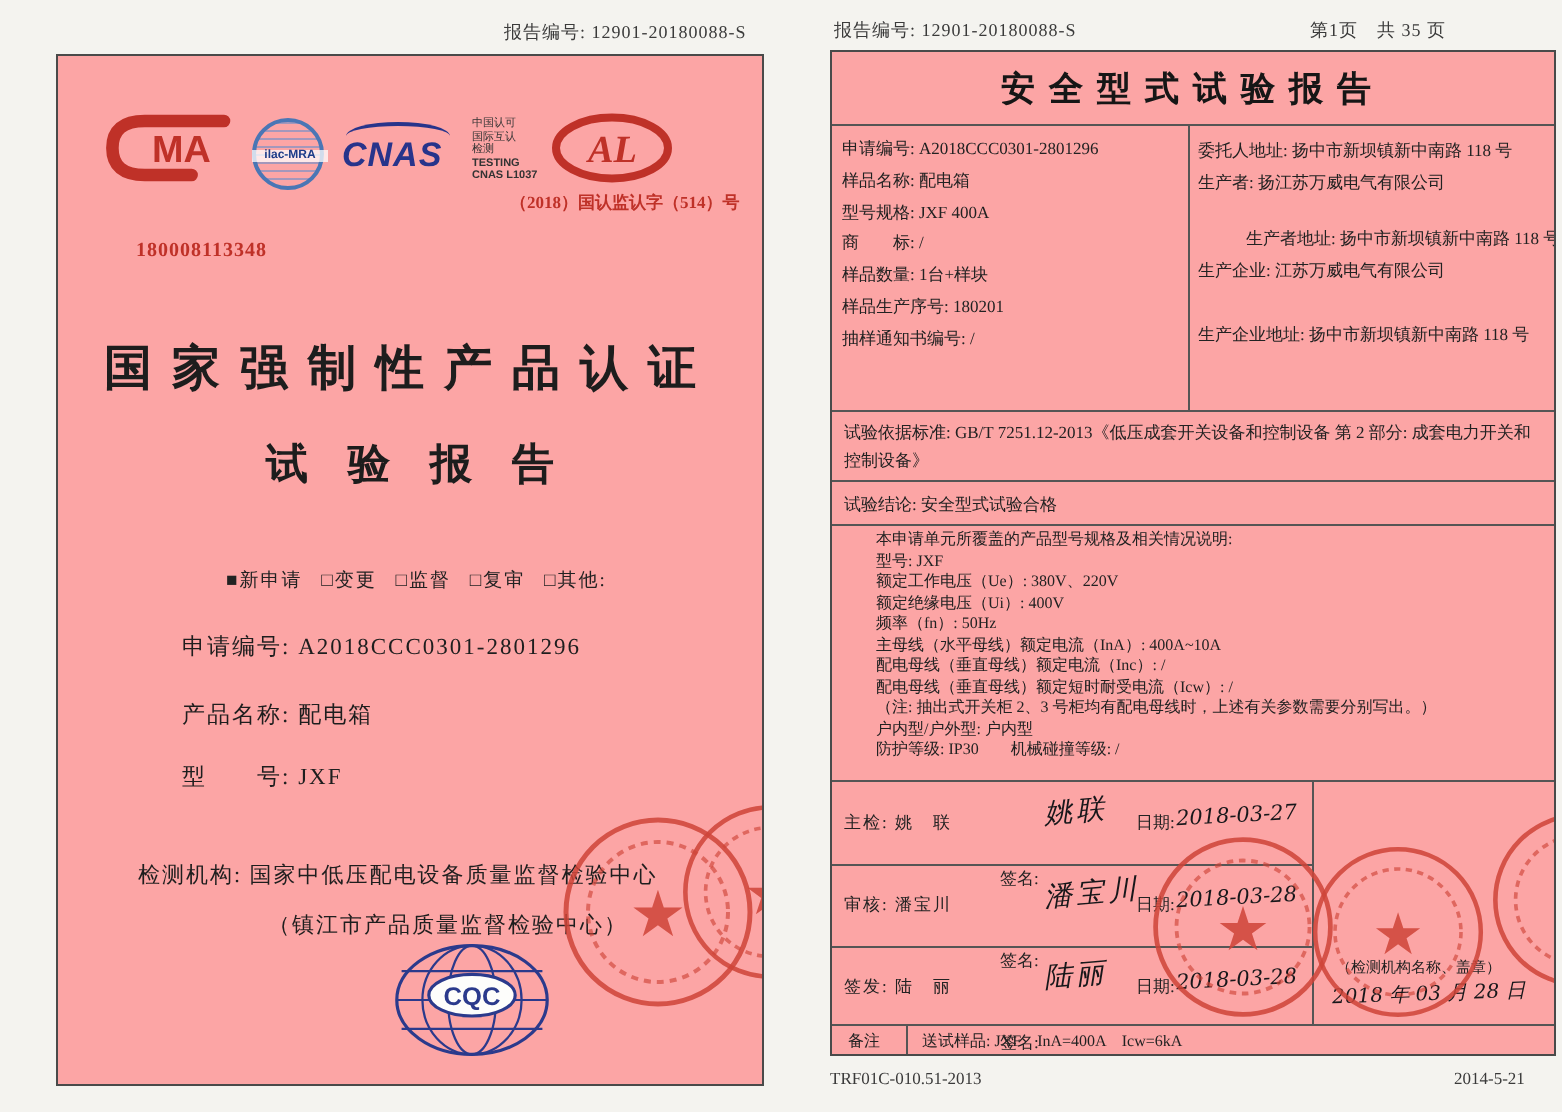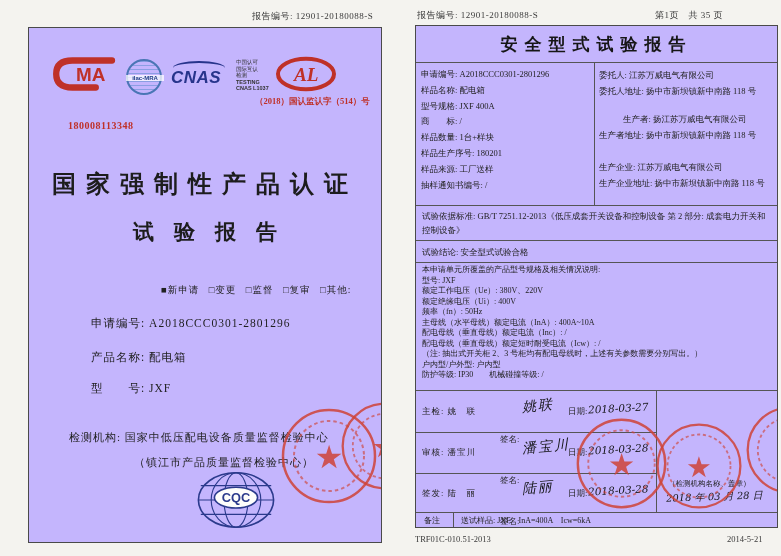--- a/index.html
+++ b/index.html
@@ -2,21 +2,21 @@
 <html><head>
 <meta charset="utf-8">
 <style>
   * { margin:0; padding:0; box-sizing:border-box; }
   html,body { width:781px; height:556px; }
   body {
     font-family:"Liberation Serif","DejaVu Serif",serif;
     background:#f4f3ef; color:#2e2e2e; position:relative; overflow:hidden;
   }
   .hdr-note { position:absolute; font-size:9px; color:#3a3a3a; letter-spacing:.5px; }
-  .page { position:absolute; background:#c4b5fd; border:1.4px solid #4a4a4a; overflow:hidden; }
+  .page { position:absolute; background:#fca5a5; border:1.4px solid #4a4a4a; overflow:hidden; }
   #left-page  { left:28px;  top:27px; width:354px; height:516px; }
   #right-page { left:415px; top:25px; width:363px; height:503px; }
 
   
   .logo-abs { position:absolute; }
   .cma-num { position:absolute; left:19px; top:66px; color:#bf3128; font-size:10px; font-weight:bold; letter-spacing:.5px; }
   .ilac-circle {
     width:36px; height:36px; border-radius:50%; border:2px solid #4a76b5;
     background:repeating-linear-gradient(180deg, rgba(92,140,205,.55) 0 1px, rgba(255,255,255,0) 1px 4px);
     position:relative;
@@ -25,21 +25,21 @@
     font-size:6px; font-weight:bold; color:#1f3c88; background:rgba(255,255,255,.75); font-family:"Liberation Sans",sans-serif; }
   .cnas-wordmark { font-family:"Liberation Sans",sans-serif; font-weight:bold; font-style:italic;
     font-size:17px; color:#27348b; letter-spacing:.5px; position:relative; }
   .cnas-arc { position:absolute; left:2px; top:-7px; width:52px; height:14px;
     border-top:2.5px solid #27348b; border-radius:50%; }
   .cnas-side { font-family:"Liberation Sans",sans-serif; font-size:5.5px; line-height:6.5px; color:#333; }
   .cal-caption { position:absolute; color:#bf3128; font-size:8.5px; font-weight:bold; white-space:nowrap; }
   .big-title { position:absolute; width:100%; text-align:center; color:#1d1d1d; }
   #title1 { top:140px; font-size:24px; letter-spacing:10px; font-weight:600; }
   #title2 { top:190px; font-size:21px; letter-spacing:20px; font-weight:600; text-indent:20px; }
-  .checkbox-row { position:absolute; left:84px; top:256px; font-size:9.5px; letter-spacing:1px; color:#222;margin-left:48px; }
+  .checkbox-row { position:absolute; left:84px; top:256px; font-size:9.5px; letter-spacing:1px; color:#222; }
   .checkbox-row span { margin-right:6px; }
   .l-field { position:absolute; left:62px; font-size:11.5px; color:#1e1e1e; letter-spacing:1px; }
   .agency-line { position:absolute; font-size:11px; color:#1e1e1e; letter-spacing:1px; }
 
   
   .stamp { position:absolute; opacity:.85; }
 
   
   .r-row { position:absolute; left:0; width:100%; border-bottom:1px solid #555; }
   #r-title { top:0; height:37px; text-align:center; font-size:17px; font-weight:bold;
@@ -49,21 +49,21 @@
   .info-col { position:absolute; top:0; bottom:0; padding:4px 5px; font-size:8.5px; color:#222; }
   #info-left  { left:0; width:178px; }
   #info-right { left:178px; right:0; }
   #info-left div { line-height:15.8px; white-space:nowrap; }
   #info-right div { line-height:16px; white-space:nowrap; }
   #info-right div:nth-child(3) { margin-top:12px;margin-left:24px; }
   #info-right div:nth-child(5) { margin-top:16px; }
   #r-standard { top:180px; height:35px; padding:3px 6px; font-size:8.5px; line-height:14px; color:#222; }
   #r-conclusion { top:215px; height:22px; padding:0 6px; font-size:8.5px; line-height:22px; color:#222; }
   #r-coverage { top:237px; height:128px; padding:2px 6px; font-size:8px; color:#222; }
-  #r-coverage div { line-height:10.5px; white-space:nowrap; }
+  #r-coverage div { line-height:10.5px; white-space:nowrap;margin-left:16px; }
   #r-sign { top:365px; height:122px; }
   #r-sign .vdiv { position:absolute; left:240px; top:0; bottom:0; border-left:1px solid #555; }
   .sig-row { position:absolute; left:0; width:240px; height:41px; font-size:8.5px; color:#222; }
   .sig-row + .sig-row { border-top:0; }
   .sig-sep { position:absolute; left:0; width:240px; border-top:1px solid #555; }
   .sig-role { position:absolute; left:6px; top:15px; letter-spacing:1px; white-space:nowrap; }
   .sig-label { position:absolute; left:84px; top:15px;margin-top:28px; }
   .sig-date-label { position:absolute; left:152px; top:15px; }
   .hand { font-style:italic; color:#17171a; font-family:"DejaVu Serif",serif; }
   .sig-script { position:absolute; left:106px; top:6px; font-size:14px; transform:rotate(-5deg); letter-spacing:2px; }
@@ -170,25 +170,23 @@
 
   <div class="r-row" id="r-info">
     <div class="vdiv"></div>
     <div class="info-col" id="info-left">
       <div>申请编号: A2018CCC0301-2801296</div>
       <div>样品名称: 配电箱</div>
       <div>型号规格: JXF 400A</div>
       <div>商　　标: /</div>
       <div>样品数量: 1台+样块</div>
       <div>样品生产序号: 180201</div>
-      <div>样品来源: 工厂送样</div>
       <div>抽样通知书编号: /</div>
     </div>
     <div class="info-col" id="info-right">
-      <div>委托人: 江苏万威电气有限公司</div>
       <div>委托人地址: 扬中市新坝镇新中南路 118 号</div>
       <div>生产者: 扬江苏万威电气有限公司</div>
       <div>生产者地址: 扬中市新坝镇新中南路 118 号</div>
       <div>生产企业: 江苏万威电气有限公司</div>
       <div>生产企业地址: 扬中市新坝镇新中南路 118 号</div>
     </div>
   </div>
 
   <div class="r-row" id="r-standard">试验依据标准: GB/T 7251.12-2013《低压成套开关设备和控制设备 第 2 部分: 成套电力开关和控制设备》</div>
   <div class="r-row" id="r-conclusion">试验结论: 安全型式试验合格</div>

